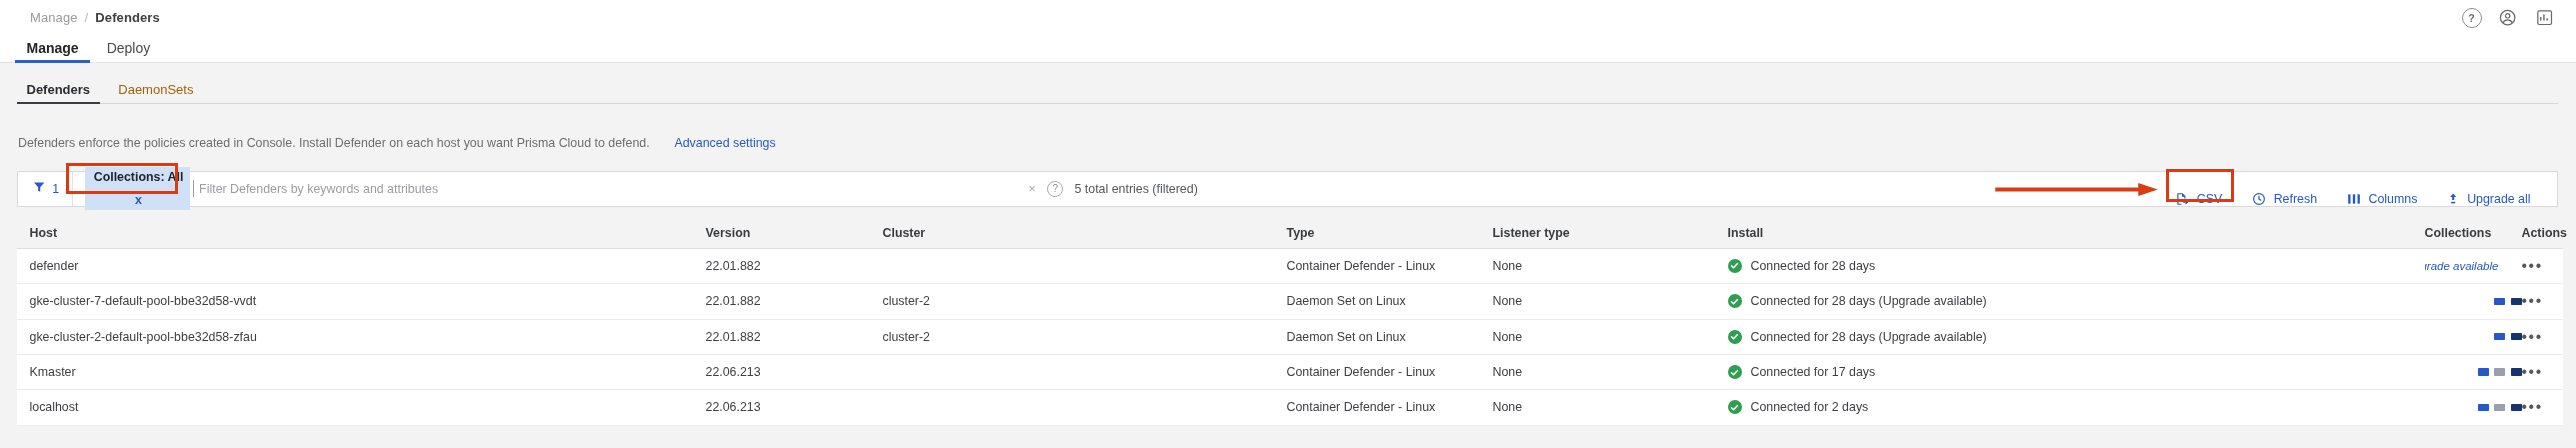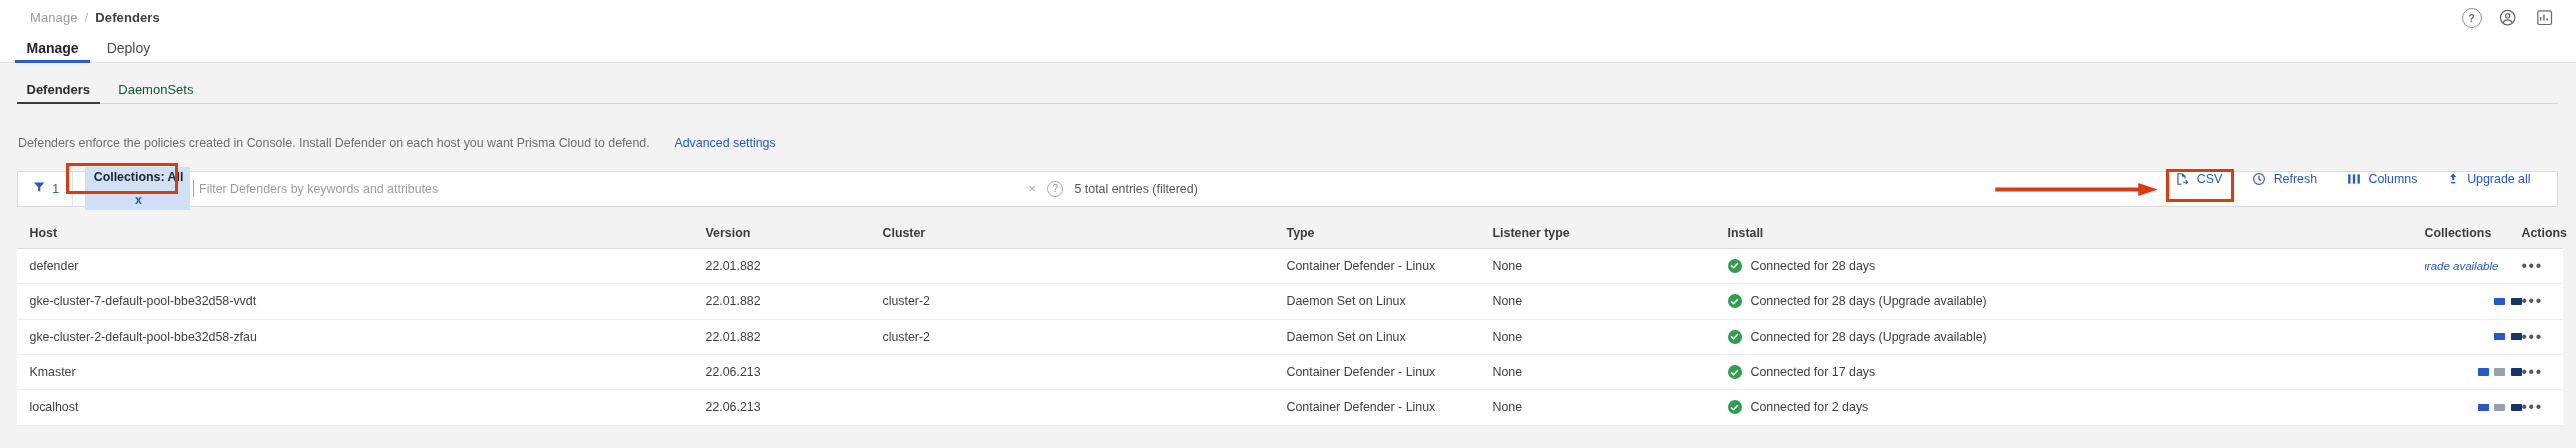--- a/index.html
+++ b/index.html
@@ -71,21 +71,21 @@
     padding: 16.5px 0 0 16.5px;
     height: 41px;
     position: relative;
   }
   .sub-tabs::after {
     content: ""; position: absolute; left: 16.5px; right: 18px; bottom: 0;
     height: 0.8px; background: #d6d6d6;
   }
   .stab {
     font-size: 13px;
-    color: #14532d;
+    color: #a16207;
     padding: 0 10px 6.6px 10px;
     margin-right: 8.2px;
     position: relative;
     z-index: 2;
   }
   .stab.active { color: #2a2c31; font-weight: 700; }
   .stab.active::after {
     content: ""; position: absolute; left: 0; right: 0; bottom: 0;
     height: 2.5px; background: #3a3c42;
   }
@@ -159,21 +159,21 @@
   }
   .total-entries { font-size: 12.4px; color: #55575b; white-space: nowrap; }
 
   .toolbar-spacer { flex: 1; }
 
   .toolbar-actions {
     display: flex; align-items: center; gap: 0; padding-right: 11.5px;
     height: 100%;
   }
   .taction {
-    display: flex; align-items: flex-start; gap: 7.4px;
+    display: flex; align-items: flex-end; gap: 7.4px;
     color: #2558c8; font-size: 12.4px;
     padding: 0 15px; height: 100%;
     white-space: nowrap;
   }
   .taction svg { display: block; }
 
   
   .anno-box {
     position: absolute;
     border: 3.3px solid #d93c12;

